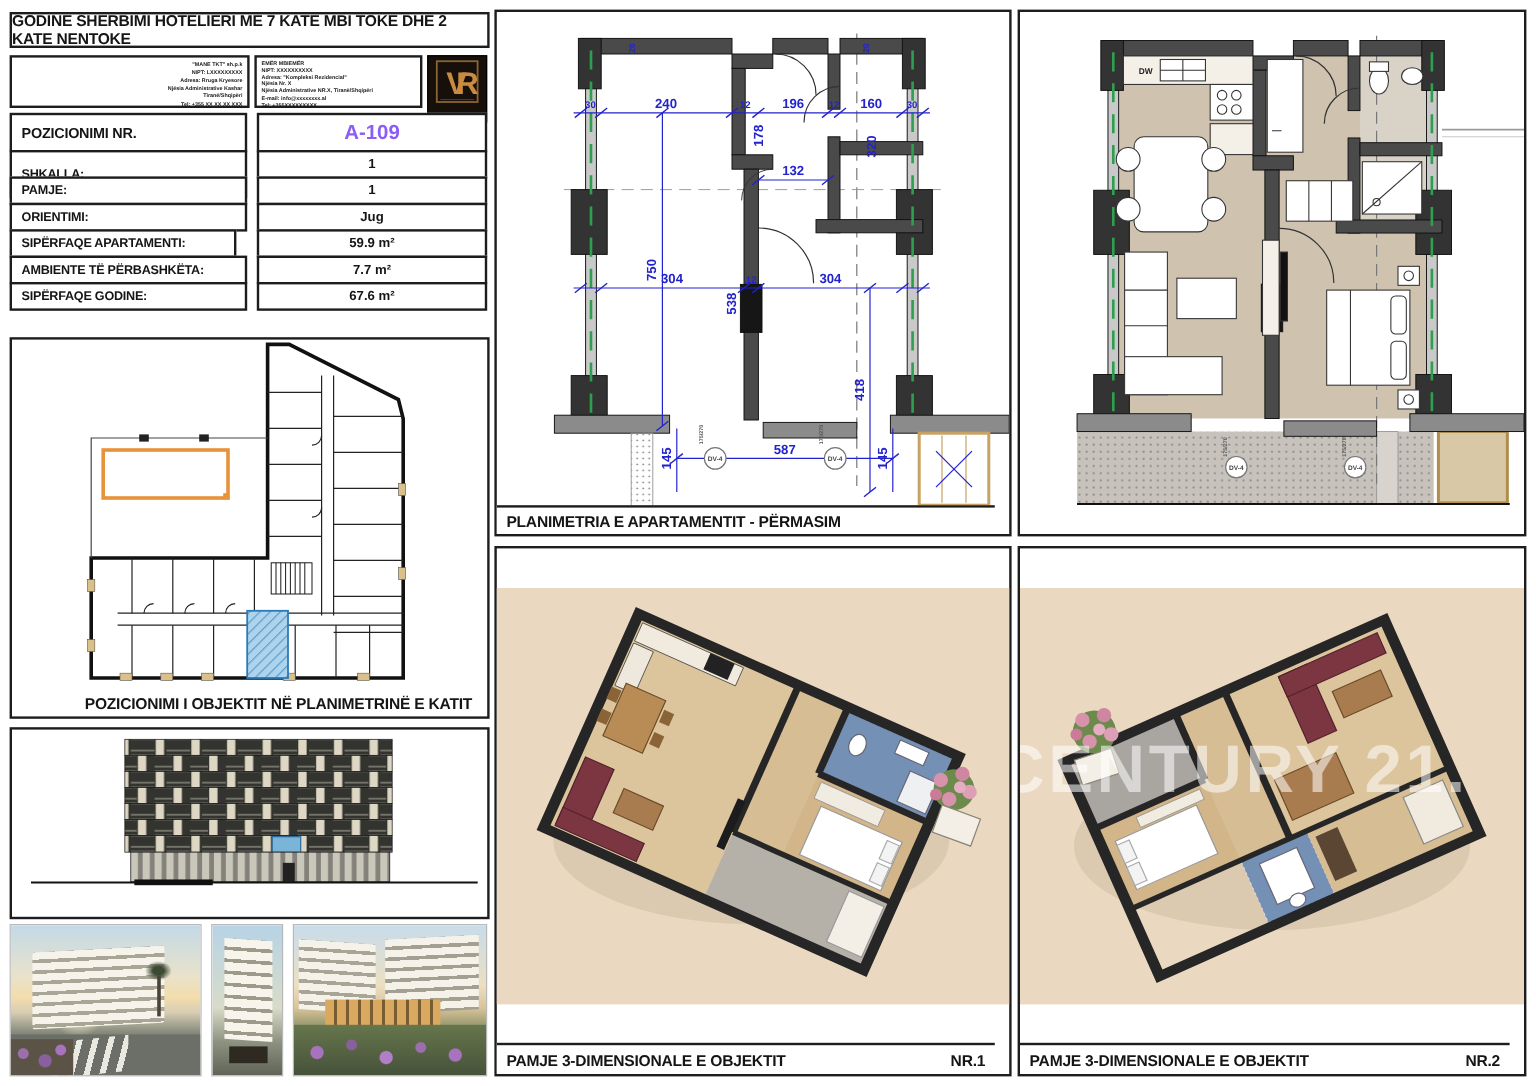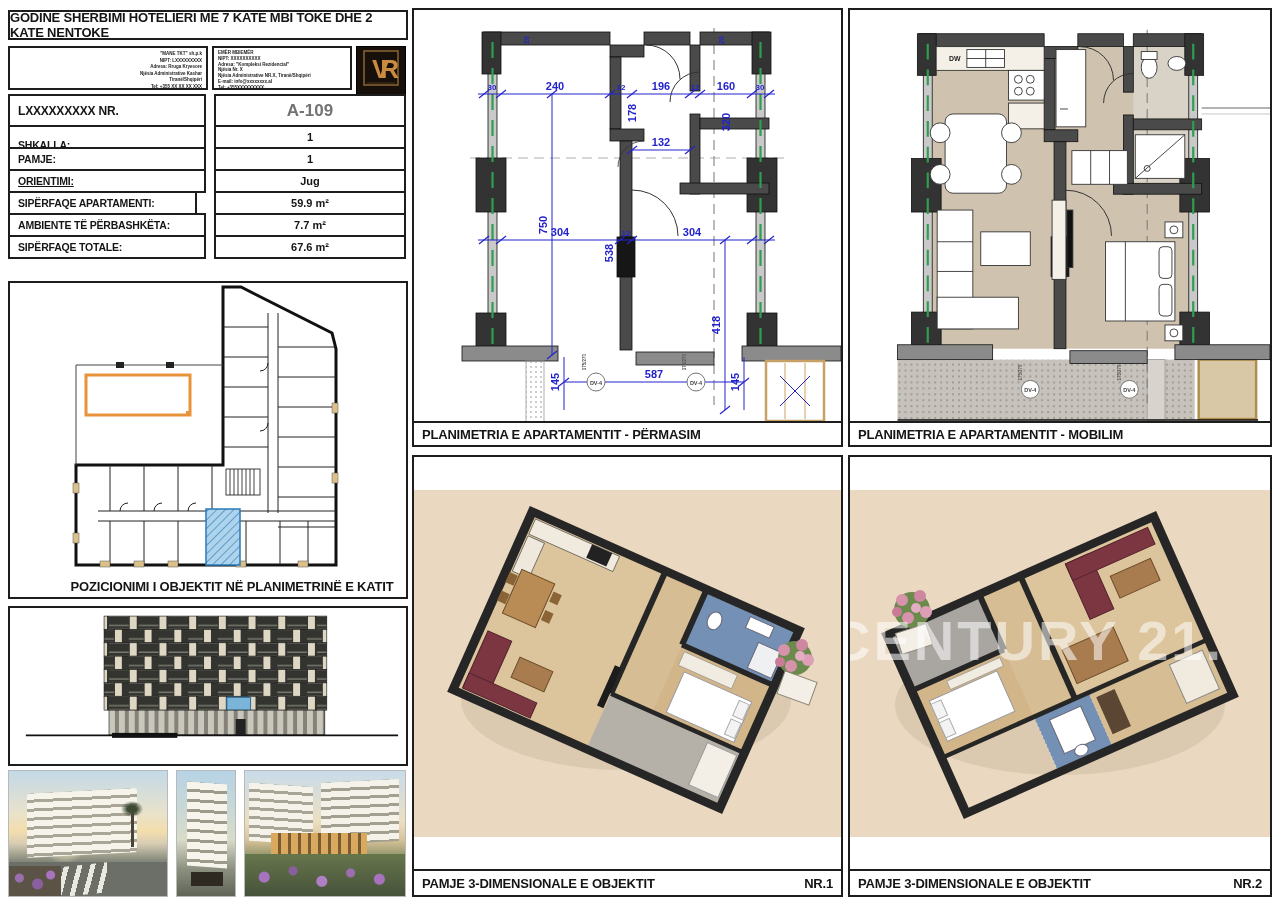--- a/index.html
+++ b/index.html
@@ -1,20 +1,20 @@
 <!DOCTYPE html>
 <html><head>
 <meta charset="utf-8">
 <style>
   html,body{margin:0;padding:0;width:1280px;height:905px;background:#fff;overflow:hidden;
     font-family:"Liberation Sans",sans-serif;color:#151515;}
   .sheet{position:absolute;inset:0;background:#fff;}
   .box{position:absolute;border:2px solid #1d1d1d;background:#fff;box-sizing:border-box;}
   .cap{font-weight:bold;font-size:13px;letter-spacing:-0.2px;}
-  .caption-bar{position:absolute;left:0;right:0;bottom:0;height:24px;border-top:2px solid #1d1d1d;
+  .caption-bar{position:absolute;left:0;right:12px;bottom:0;height:24px;border-top:2px solid #1d1d1d;
     display:flex;align-items:center;justify-content:space-between;padding:0 8px;background:#fff;box-sizing:border-box;}
   .tbl-cell{position:absolute;border:2px solid #1d1d1d;background:#fff;box-sizing:border-box;
     display:flex;align-items:center;}
   .tbl-label{padding-left:8px;font-weight:bold;font-size:10.5px;letter-spacing:-0.2px;}
   .tbl-value{justify-content:center;font-weight:bold;font-size:11px;}
   .tiny-lines{font-size:4.5px;line-height:6.5px;color:#1a1a1a;font-weight:bold;}
   .photo{position:absolute;top:770px;height:127px;overflow:hidden;border:1px solid #b9b9b9;box-sizing:border-box;}
   .wm{position:absolute;top:118px;left:-20px;width:470px;font-size:56px;font-weight:bold;
     color:rgba(255,255,255,0.55);letter-spacing:3px;white-space:nowrap;z-index:5;}
   svg text{font-family:"Liberation Sans",sans-serif;}
@@ -55,41 +55,41 @@
   <div style="position:absolute;left:356px;top:46px;width:50px;height:56px;background:#17100a;border:1px solid #000;box-sizing:border-box;">
     <svg width="48" height="42" viewBox="0 0 48 42">
       <rect x="7" y="4" width="34" height="34" fill="none" stroke="#8a6434" stroke-width="1.5"></rect>
       <text x="24" y="31" text-anchor="middle" font-size="26" font-weight="bold" font-family="Liberation Serif, serif" fill="#c98b3f" letter-spacing="-9">VR</text>
       <line x1="10" y1="36" x2="38" y2="36" stroke="#6b4e2a" stroke-width="0.6"></line>
     </svg>
   </div>
 
   <div>
     <div class="tbl-cell tbl-label" style="left:8px;top:94px;width:198px;height:33px;font-size:12px;">
-        <span>LXXXXXXXXX NR.</span>
-      </div>
-    <div class="tbl-cell tbl-value" style="left:214px;top:94px;width:192px;height:33px;font-size:17px;color:#737373;">
+        <span>POZICIONIMI NR.</span>
+      </div>
+    <div class="tbl-cell tbl-value" style="left:214px;top:94px;width:192px;height:33px;font-size:17px;color:#8b5cf6;">
         <span>A-109</span>
       </div>
 
     <div class="tbl-cell tbl-label" style="left:8px;top:125px;width:198px;height:40px;">
         <span>SHKALLA:</span>
       </div>
     <div class="tbl-cell tbl-value" style="left:214px;top:125px;width:192px;height:24px;">
         <span>1</span>
       </div>
 
     <div class="tbl-cell tbl-label" style="left:8px;top:147px;width:198px;height:24px;">
         <span>PAMJE:</span>
       </div>
     <div class="tbl-cell tbl-value" style="left:214px;top:147px;width:192px;height:24px;">
         <span>1</span>
       </div>
 
-    <div class="tbl-cell tbl-label" style="left:8px;top:169px;width:198px;height:24px;text-decoration:underline;">
+    <div class="tbl-cell tbl-label" style="left:8px;top:169px;width:198px;height:24px;">
         <span>ORIENTIMI:</span>
       </div>
     <div class="tbl-cell tbl-value" style="left:214px;top:169px;width:192px;height:24px;">
         <span>Jug</span>
       </div>
 
     <div class="tbl-cell tbl-label" style="left:8px;top:191px;width:189px;height:24px;">
         <span>SIPËRFAQE APARTAMENTI:</span>
       </div>
     <div class="tbl-cell tbl-value" style="left:214px;top:191px;width:192px;height:24px;">
@@ -97,21 +97,21 @@
       </div>
 
     <div class="tbl-cell tbl-label" style="left:8px;top:213px;width:198px;height:24px;">
         <span>AMBIENTE TË PËRBASHKËTA:</span>
       </div>
     <div class="tbl-cell tbl-value" style="left:214px;top:213px;width:192px;height:24px;">
         <span>7.7 m²</span>
       </div>
 
     <div class="tbl-cell tbl-label" style="left:8px;top:235px;width:198px;height:24px;">
-        <span>SIPËRFAQE TOTALE:</span>
+        <span>SIPËRFAQE GODINE:</span>
       </div>
     <div class="tbl-cell tbl-value" style="left:214px;top:235px;width:192px;height:24px;">
         <span>67.6 m²</span>
       </div>
   </div>
 
   <div class="box" style="left:8px;top:281px;width:400px;height:318px;">
     <svg width="396" height="288" viewBox="0 0 396 288">
       <defs>
         <pattern id="bluehatch" width="6" height="6" patternTransform="rotate(45)" patternUnits="userSpaceOnUse">
@@ -551,23 +551,20 @@
 
       <g font-weight="bold">
         <circle cx="182" cy="381" r="9" fill="#fff" stroke="#777" stroke-width="1"></circle>
         <text x="182" y="383.5" text-anchor="middle" font-size="5.5" fill="#444">DV-4</text>
         <circle cx="282" cy="381" r="9" fill="#fff" stroke="#777" stroke-width="1"></circle>
         <text x="282" y="383.5" text-anchor="middle" font-size="5.5" fill="#444">DV-4</text>
         <text x="174" y="364" text-anchor="middle" font-size="4.5" fill="#555" transform="rotate(-90 174 364)">175/270</text>
         <text x="274" y="364" text-anchor="middle" font-size="4.5" fill="#555" transform="rotate(-90 274 364)">175/270</text>
       </g>
     </svg>
-    <div class="caption-bar" style="justify-content:flex-start;">
-      <span class="cap">PLANIMETRIA E APARTAMENTIT - MOBILIM</span>
-    </div>
   </div>
 
   <div class="box" style="left:848px;top:455px;width:424px;height:442px;">
     <div style="position:absolute;left:0;right:0;top:33px;height:347px;background:#ead9c0;overflow:hidden;">
       <svg width="420" height="347" viewBox="0 0 420 347">
         <ellipse cx="210" cy="215" rx="165" ry="70" fill="rgba(90,70,40,0.10)"></ellipse>
         <g transform="translate(210,175) rotate(-24) scale(1,0.92) translate(-150,-110)">
           <rect x="150" y="8" width="142" height="204" fill="#dcc49c"></rect>
           <rect x="105" y="8" width="45" height="142" fill="#d6bd93"></rect>
           <rect x="8" y="8" width="97" height="62" fill="#a9a5a0"></rect>

